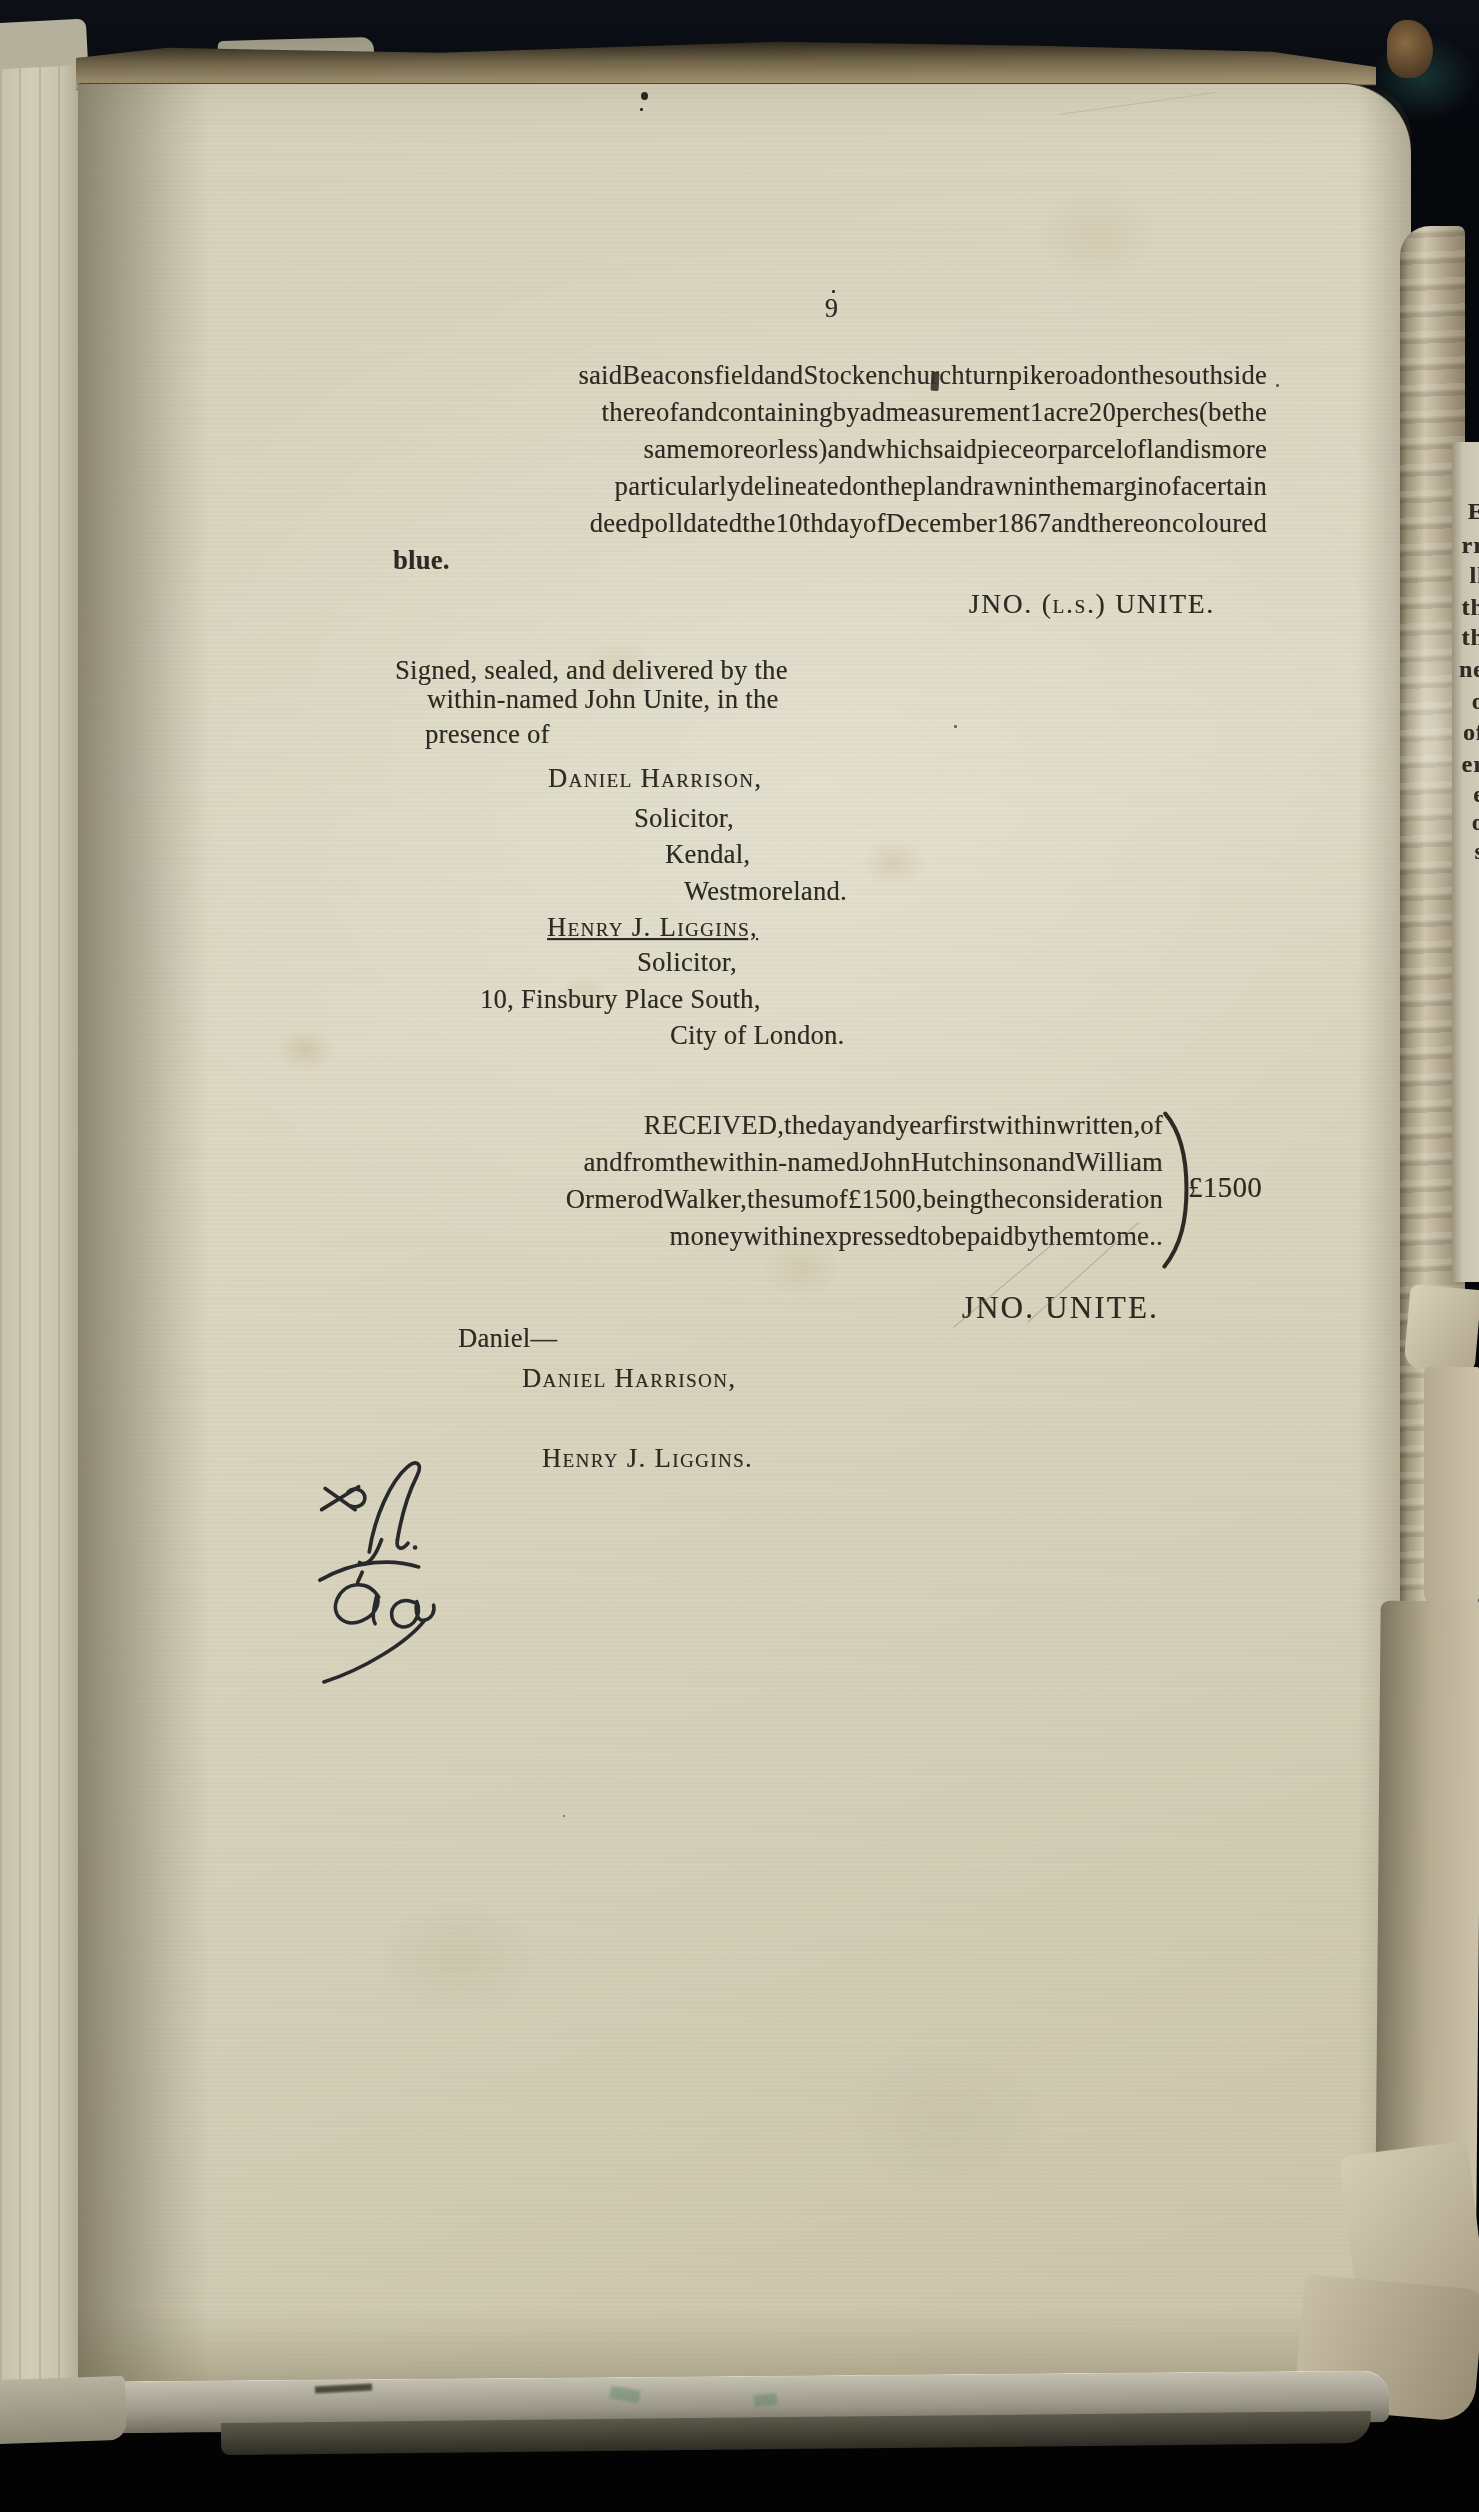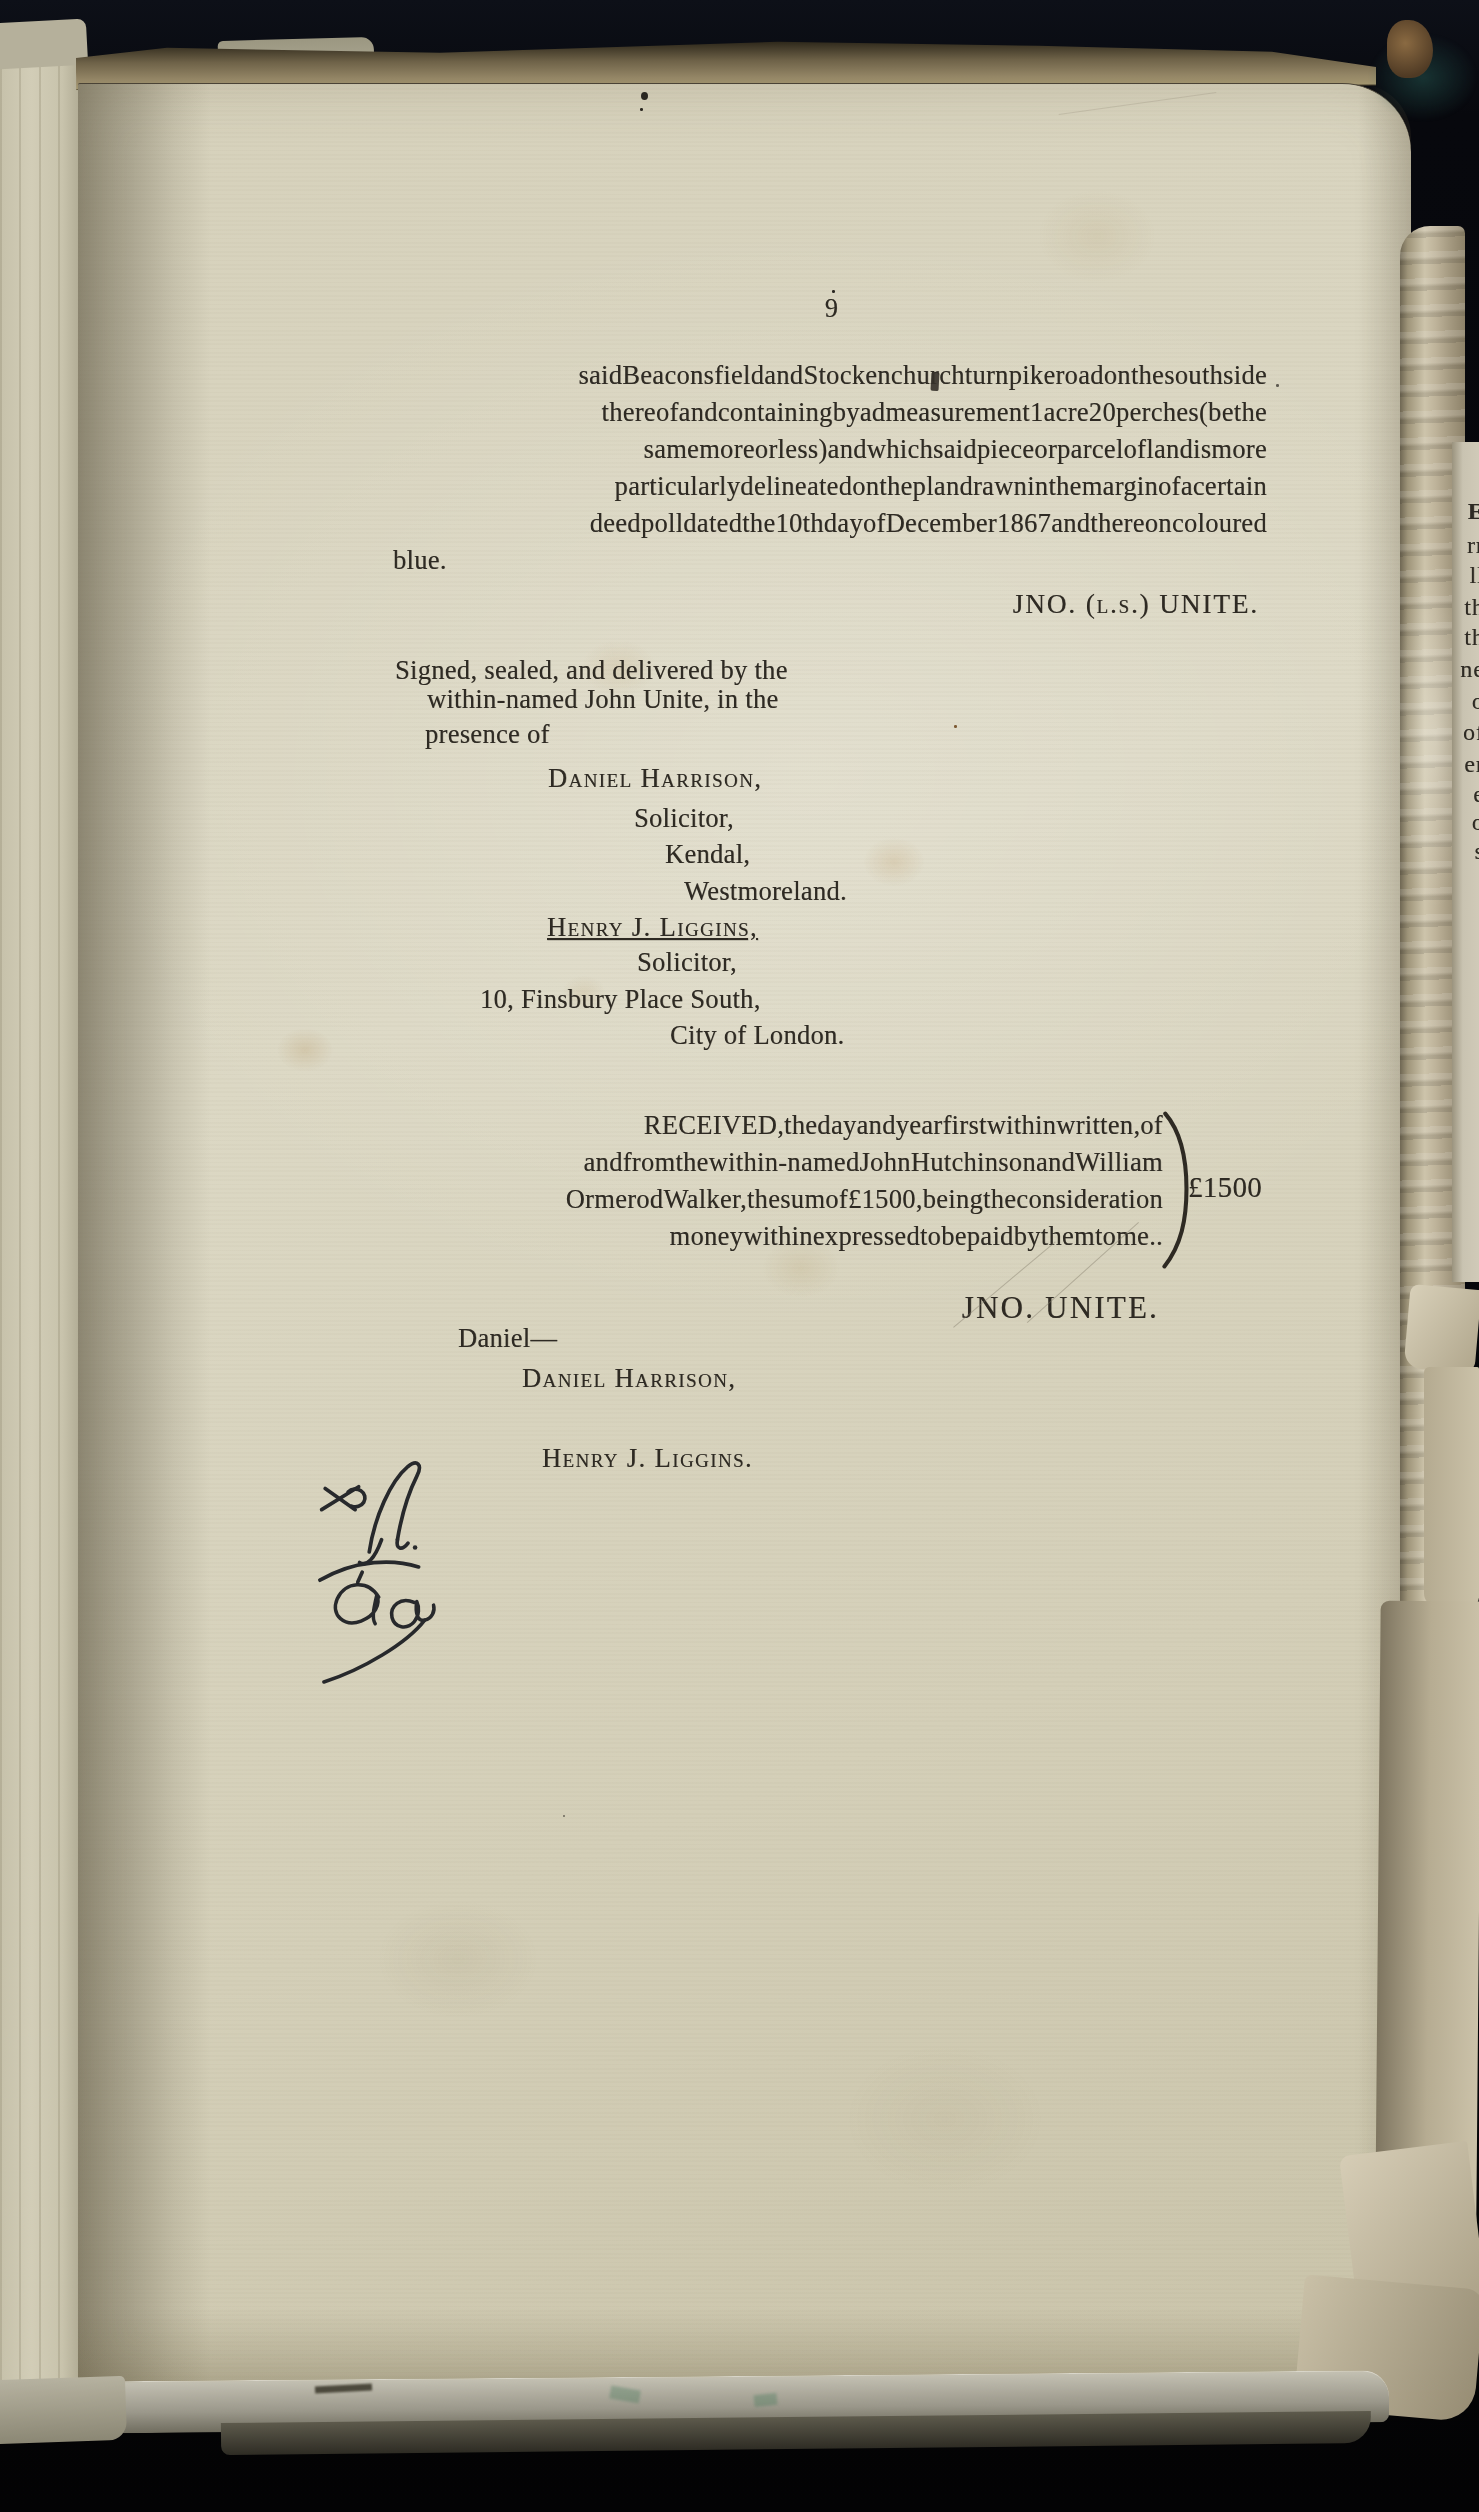--- a/index.html
+++ b/index.html
@@ -81,27 +81,27 @@
   .smudge{position:absolute;background:rgba(70,120,90,.35);filter:blur(1.8px);}
   .smudge.g1{left:610px;top:2388px;width:30px;height:13.3px;transform:rotate(10deg);}
   .smudge.g2{left:754px;top:2394px;width:23px;height:11.5px;transform:rotate(-6deg);}
   .crease{position:absolute;left:315px;top:2385px;width:57px;height:7px;background:#4c493c;filter:blur(0.9px);transform:rotate(-3deg);}
   
   .ink{color:#2e2a23;text-shadow:0.4px 0.4px 0.5px rgba(46,42,35,.45);}
   .txt{position:absolute;font-size:26.5px;line-height:1;letter-spacing:0.3px;white-space:nowrap;}
   .sc{font-variant:small-caps;letter-spacing:1.4px;}
   .jpara{position:absolute;font-size:26.5px;letter-spacing:0.3px;}
   .jline{display:flex;justify-content:flex-end;align-items:baseline;height:37px;}
-  .jline.plain{display:block;}
+  .jline.plain{display:block;font-weight:bold;}
   .jline span{white-space:pre;}
   #para1{left:393px;top:360px;width:874px;}
   #receipt-block{left:395px;top:1110px;width:768px;}
   #receipt-block .jline:nth-child(1){padding-left:67px;}
   #page-number{left:796px;top:295px;width:71px;text-align:center;}
-  #seal-sig{left:902px;top:591px;width:357px;text-align:right;font-size:27.4px;letter-spacing:1.8px;}
+  #seal-sig{left:858px;top:591px;width:357px;text-align:right;font-size:27.4px;letter-spacing:1.8px;}
   #att-1{left:395px;top:650px;margin-top:7px;}  #att-2{left:427px;top:686px;}  #att-3{left:425px;top:721px;}
   #det-1{left:548px;top:765px;}  #det-2{left:634px;top:805px;}  #det-3{left:665px;top:841px;}
   #det-4{left:684px;top:878px;}  #det-5{left:547px;top:914px;text-decoration:underline;} #det-6{left:637px;top:949px;}
   #det-7{left:480px;top:986px;} #det-8{left:670px;top:1022px;}
   #amount{left:1188px;top:1173px;font-size:29px;}
   #receipt-sig{left:885px;top:1292px;width:274px;text-align:right;font-size:31px;letter-spacing:2.2px;}
   #witness-head{left:458px;top:1325px;}
   #wit-1{left:522px;top:1365px;}  #wit-2{left:516px;top:1445px;margin-left:26px;}
   .brace{position:absolute;left:1159px;top:1111px;}
   

